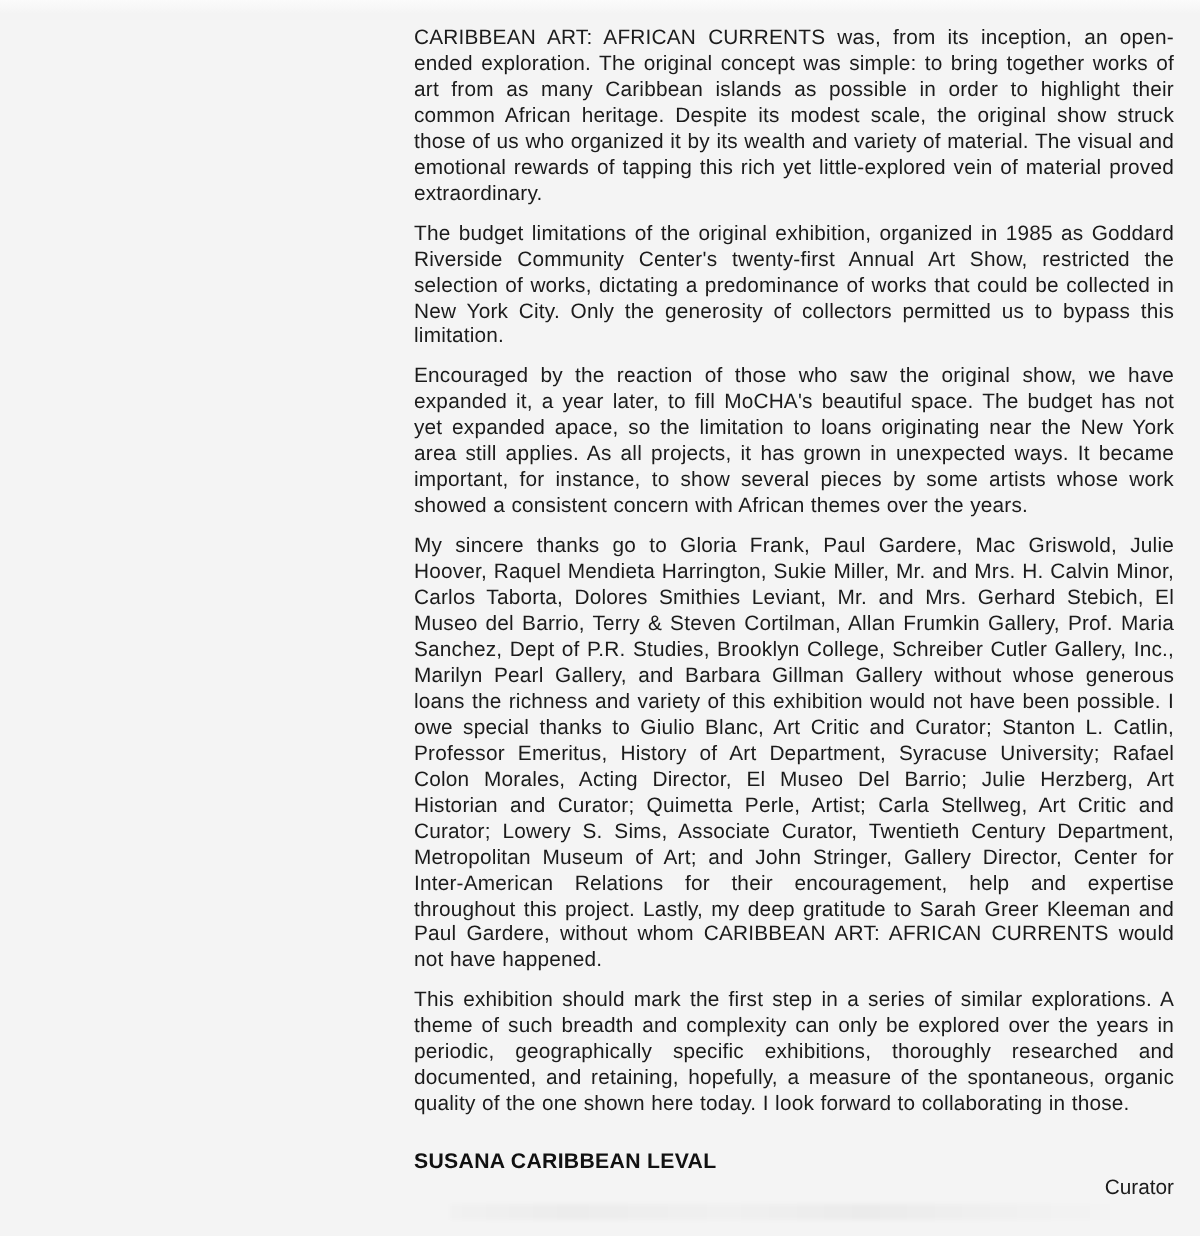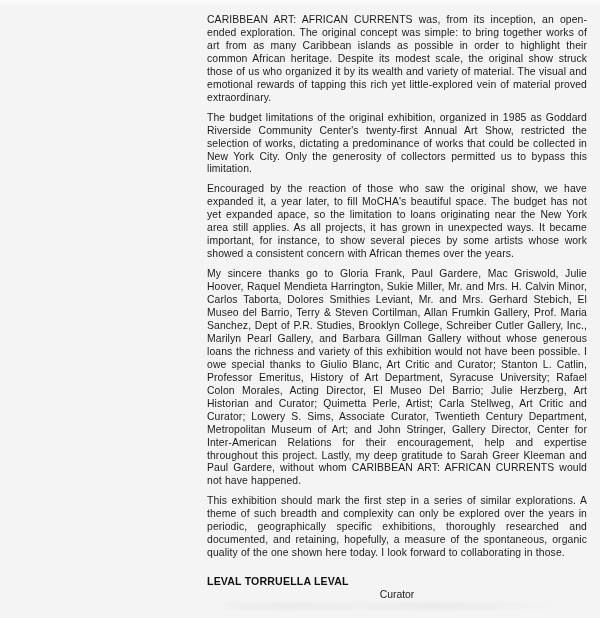--- a/index.html
+++ b/index.html
@@ -78,21 +78,21 @@
     line-height: 13.2px;
     font-weight: bold;
     color: #111111;
     letter-spacing: 0.015em;
     text-align: left;
   }
   .sig-role {
     font-size: 10.4px;
     line-height: 13px;
     color: #1b1b1b;
-    text-align: center;
+    text-align: right;
   }
 </style>
 </head>
 <body>
 
 <div class="scan-top-band"></div>
 
 <div class="page">
   <div class="text-column">
 
@@ -100,20 +100,20 @@
 
     <p class="body-par">The budget limitations of the original exhibition, organized in 1985 as Goddard Riverside Community Center's twenty-first Annual Art Show, restricted the selection of works, dictating a predominance of works that could be collected in New York City. Only the generosity of collectors permitted us to bypass this limitation.</p>
 
     <p class="body-par">Encouraged by the reaction of those who saw the original show, we have expanded it, a year later, to fill MoCHA's beautiful space. The budget has not yet expanded apace, so the limitation to loans originating near the New York area still applies. As all projects, it has grown in unexpected ways. It became important, for instance, to show several pieces by some artists whose work showed a consistent concern with African themes over the years.</p>
 
     <p class="body-par">My sincere thanks go to Gloria Frank, Paul Gardere, Mac Griswold, Julie Hoover, Raquel Mendieta Harrington, Sukie Miller, Mr. and Mrs. H. Calvin Minor, Carlos Taborta, Dolores Smithies Leviant, Mr. and Mrs. Gerhard Stebich, El Museo del Barrio, Terry &amp; Steven Cortilman, Allan Frumkin Gallery, Prof. Maria Sanchez, Dept of P.R. Studies, Brooklyn College, Schreiber Cutler Gallery, Inc., Marilyn Pearl Gallery, and Barbara Gillman Gallery without whose generous loans the richness and variety of this exhibition would not have been possible. I owe special thanks to Giulio Blanc, Art Critic and Curator; Stanton L. Catlin, Professor Emeritus, History of Art Department, Syracuse University; Rafael Colon Morales, Acting Director, El Museo Del Barrio; Julie Herzberg, Art Historian and Curator; Quimetta Perle, Artist; Carla Stellweg, Art Critic and Curator; Lowery S. Sims, Associate Curator, Twentieth Century Department, Metropolitan Museum of Art; and John Stringer, Gallery Director, Center for Inter-American Relations for their encouragement, help and expertise throughout this project. Lastly, my deep gratitude to Sarah Greer Kleeman and Paul Gardere, without whom CARIBBEAN ART: AFRICAN CURRENTS would not have happened.</p>
 
     <p class="body-par">This exhibition should mark the first step in a series of similar explorations. A theme of such breadth and complexity can only be explored over the years in periodic, geographically specific exhibitions, thoroughly researched and documented, and retaining, hopefully, a measure of the spontaneous, organic quality of the one shown here today. I look forward to collaborating in those.</p>
 
     <div class="signature-block">
-      <div class="sig-name">LEVAL TORRUELLA LEVAL</div>
+      <div class="sig-name">SUSANA CARIBBEAN LEVAL</div>
       <div class="sig-role">Curator</div>
     </div>
 
   </div>
 </div>
 
 <div class="scan-bleed"></div>
 
 </body></html>

